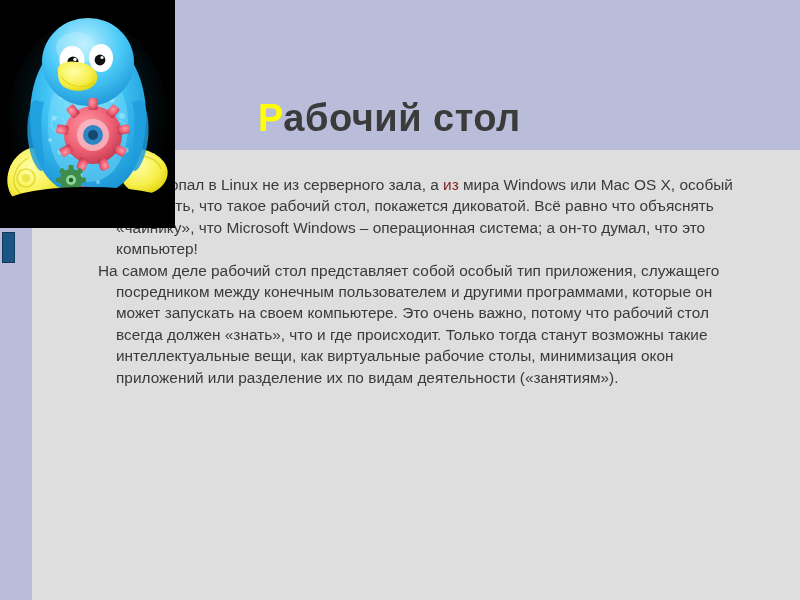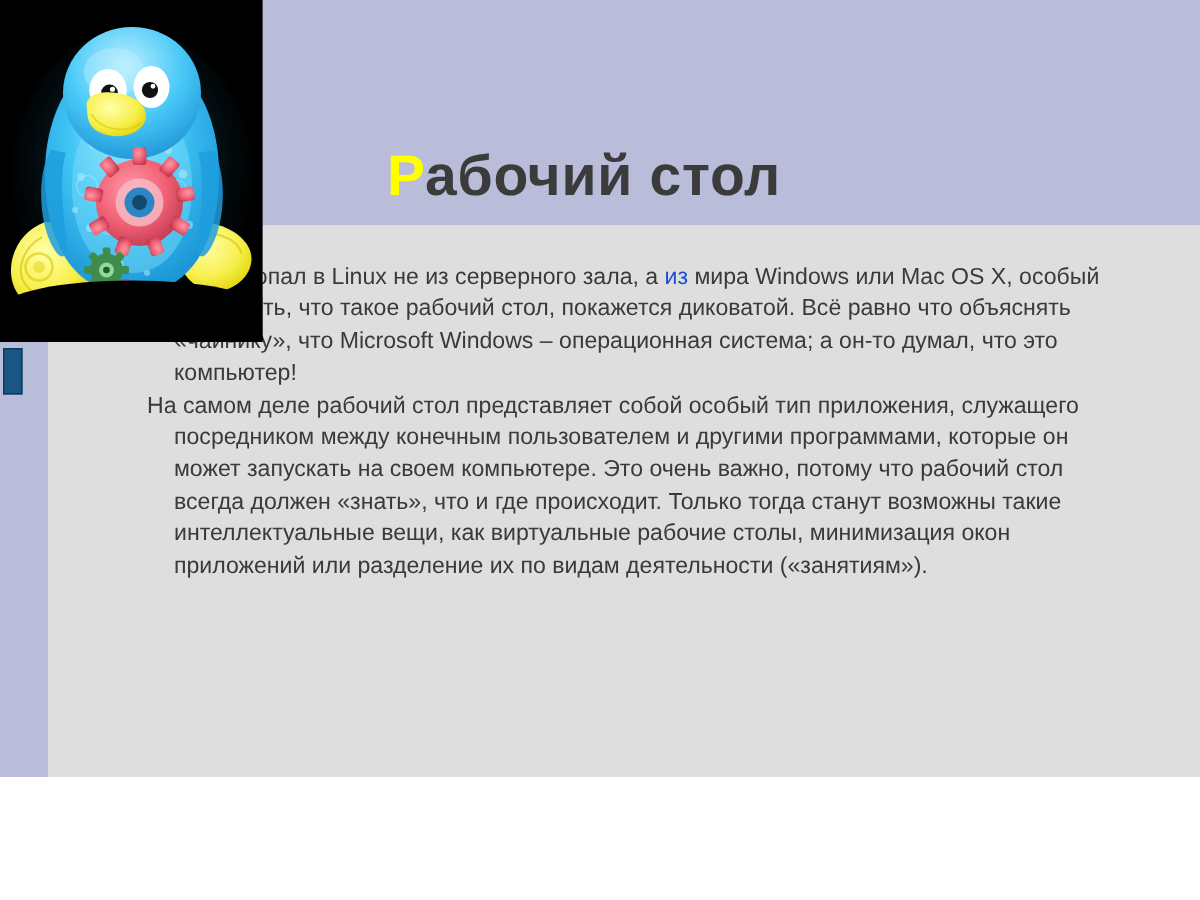--- a/index.html
+++ b/index.html
@@ -8,21 +8,21 @@
     padding: 0;
     background: #ffffff;
   }
   body {
     font-family: "Liberation Sans", sans-serif;
   }
 
   #slide {
     position: relative;
     width: 800px;
-    height: 518px;
+    height: 600px;
     overflow: hidden;
     background: #dcdcdc;
   }
 
   
   .band-left {
     position: absolute;
     left: 0;
     top: 0;
     width: 32px;
@@ -84,21 +84,21 @@
     line-height: 21.4px;
     color: #3a3a3a;
     text-align: left;
   }
   .body-text p {
     margin: 0;
     padding-left: 18px;
     text-indent: -18px;
   }
   .body-text b { font-weight: bold; }
-  .body-text .hl { color: #1d4ed8; margin-top: 46px; }
+  .body-text .hl { color: #7f1d1d; margin-top: 46px; }
 
   
   .tux-frame {
     position: absolute;
     left: 0;
     top: 0;
     width: 175px;
     height: 228px;
     background: #000000;
     overflow: hidden;

